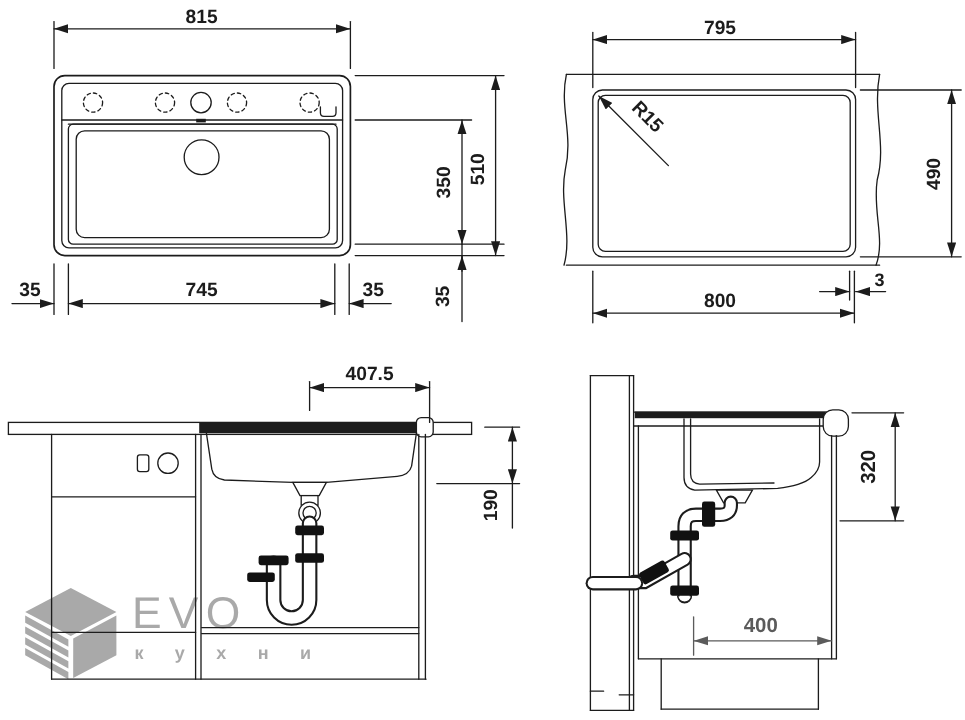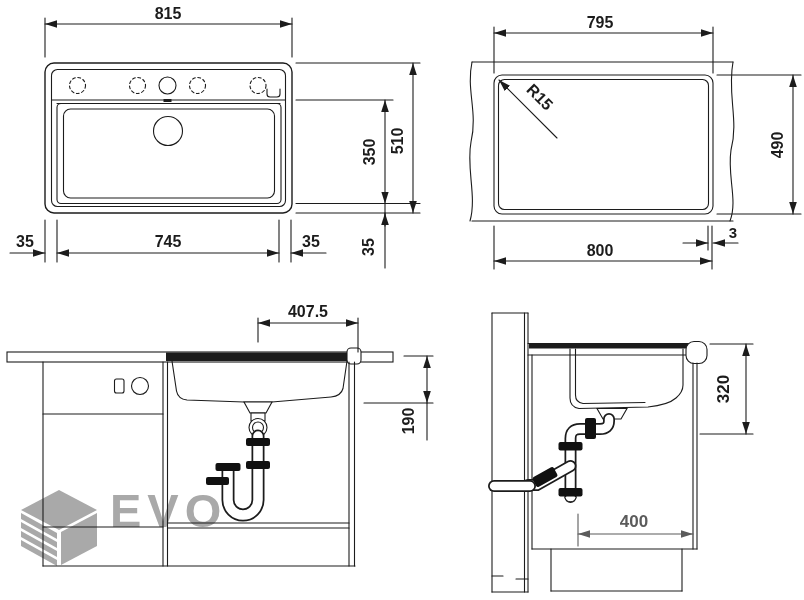--- a/index.html
+++ b/index.html
@@ -1,20 +1,20 @@
 <!DOCTYPE html>
 <html><head>
 <meta charset="utf-8">
 <style>
   html,body{margin:0;padding:0;background:#fff;}
   .canvas{position:relative;width:804px;height:600px;background:#fff;overflow:hidden;
           font-family:"Liberation Sans", sans-serif;}
   .logo{position:absolute;left:18px;top:488px;display:flex;align-items:flex-start;gap:10px;}
   .logo-text{display:flex;flex-direction:column;}
-  .logo-brand{color:#a9a9a9;font-weight:700;font-size:47px;line-height:46px;letter-spacing:6px;
+  .logo-brand{color:#a9a9a9;font-weight:400;font-size:37px;line-height:46px;letter-spacing:6px;
               font-family:"Liberation Sans", sans-serif;}
   .logo-tagline{color:#a9a9a9;font-weight:700;font-size:15px;letter-spacing:11px;margin-top:2px;margin-left:2px;}
   svg.drawing{position:absolute;left:0;top:0;}
   svg text{font-family:"Liberation Sans", sans-serif;font-weight:bold;fill:#1c1c1c;}
   .dimtxt{font-size:16px;}
   .dimtxt-sm{font-size:15px;}
   .dimtxt-lg{font-size:17px;}
   .gray{fill:#5b5b5b;}
 </style>
 </head>
@@ -28,20 +28,21 @@
         <polygon points="41,2 79,22 41,42 3,22"></polygon>
         <polygon points="43,44 79,25 79,58 43,77"></polygon>
         <polygon points="3,25 39,45 39,51 3,31"></polygon>
         <polygon points="3,34 39,54 39,60 3,40"></polygon>
         <polygon points="3,43 39,63 39,69 3,49"></polygon>
         <polygon points="3,52 39,72 39,78 3,58"></polygon>
       </g>
     </svg>
     <div class="logo-text">
       <div class="logo-brand">EVO</div>
+      <div class="logo-tagline">к у х н и</div>
     </div>
   </div>
 
   <svg class="drawing" width="804" height="600" viewBox="0 0 804 600" fill="none" stroke="#1c1c1c" stroke-width="1.1" stroke-linecap="round">
     <defs>
       <marker id="ah" viewBox="-12 -4 12 8" refX="0" refY="0" markerWidth="12" markerHeight="8" orient="auto-start-reverse" markerUnits="userSpaceOnUse">
         <path d="M0,0 L-12,3.8 L-12,-3.8 Z" fill="#1c1c1c" stroke="none"></path>
       </marker>
       <marker id="ahg" viewBox="-12 -4 12 8" refX="0" refY="0" markerWidth="12" markerHeight="8" orient="auto-start-reverse" markerUnits="userSpaceOnUse">
         <path d="M0,0 L-12,3.8 L-12,-3.8 Z" fill="#5b5b5b" stroke="none"></path>

